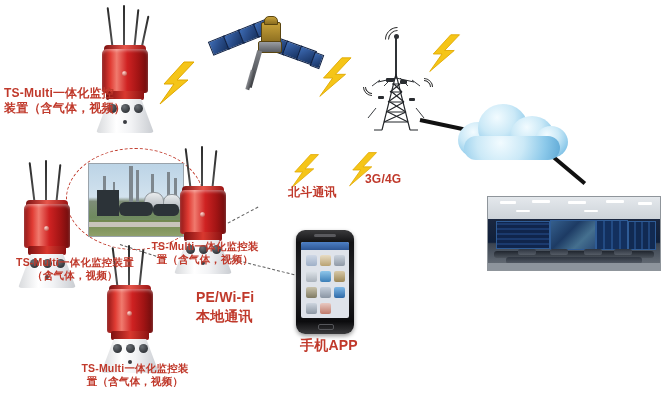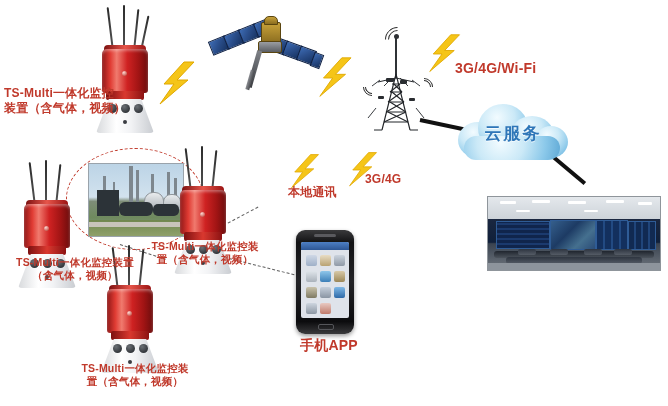--- a/index.html
+++ b/index.html
@@ -220,21 +220,20 @@
       <polygon points="26,2 6,24 16,24 2,44 30,20 19,20 36,2" fill="#f5c518" stroke="#e0a800" stroke-width="1"></polygon>
     </svg>
   </div>
 
   <div class="cloud">
     <div class="puff" style="left:6px;top:26px;width:40px;height:36px;"></div>
     <div class="puff" style="left:26px;top:8px;width:50px;height:48px;"></div>
     <div class="puff" style="left:58px;top:20px;width:44px;height:40px;"></div>
     <div class="puff" style="left:82px;top:30px;width:34px;height:32px;"></div>
     <div class="puff" style="left:12px;top:40px;width:96px;height:24px;border-radius:14px;"></div>
-    <div class="cloud-txt">云服务</div>
   </div>
 
   <div class="photo ctrlroom">
     <div class="cr-ceil" style="left:0;top:0;width:100%;height:22px;
          background:linear-gradient(to bottom,#e4e8ec,#cdd3d9);"></div>
     <div class="cr-light" style="left:12px;top:4px;width:16px;height:3px;"></div>
     <div class="cr-light" style="left:44px;top:3px;width:18px;height:3px;"></div>
     <div class="cr-light" style="left:80px;top:4px;width:18px;height:3px;"></div>
     <div class="cr-light" style="left:118px;top:3px;width:18px;height:3px;"></div>
     <div class="cr-light" style="left:150px;top:5px;width:14px;height:3px;"></div>
@@ -348,23 +347,24 @@
   <div class="lbl sz12" style="left:4px;top:86px;width:125px;">TS-Multi一体化监控
 装置（含气体，视频）</div>
 
   <div class="lbl sz11 center" style="left:140px;top:240px;width:130px;">TS-Multi一体化监控装
 置（含气体，视频）</div>
 
   <div class="lbl sz11 center" style="left:65px;top:362px;width:140px;">TS-Multi一体化监控装
 置（含气体，视频）</div>
 
 
-  <div class="lbl sz12" style="left:288px;top:185px;">本地通讯</div>
+  <div class="lbl sz12" style="left:288px;top:185px;">北斗通讯</div>
 
   <div class="lbl sz12" style="left:365px;top:172px;">3G/4G</div>
 
-  <div class="lbl sz14" style="left:455px;top:60px;">3G/4G/Wi-Fi</div>
-
+
+  <div class="lbl sz14" style="left:196px;top:288px;line-height:1.35;">PE/Wi-Fi
+本地通讯</div>
 
   <div class="lbl sz14" style="left:300px;top:337px;">手机APP</div>
 
 
 </div>
 
 </body></html>

